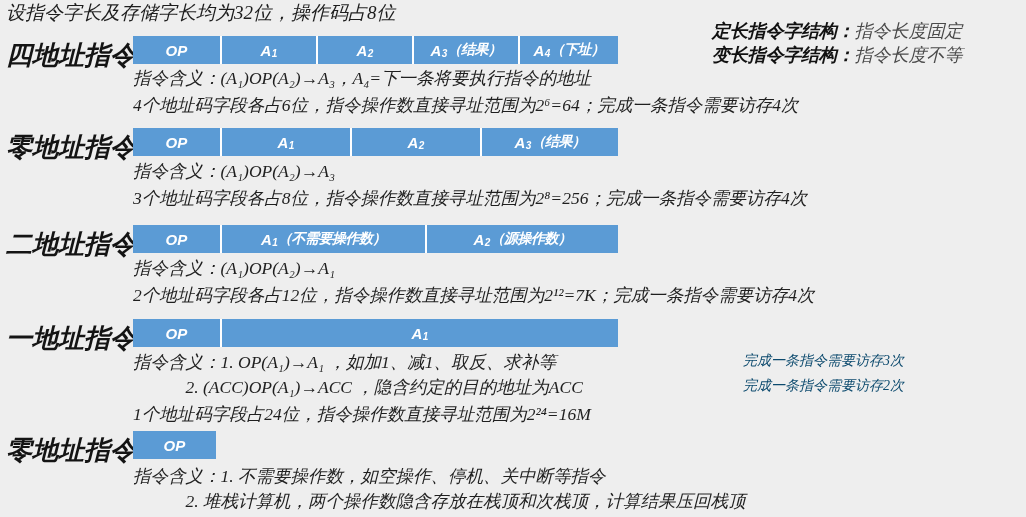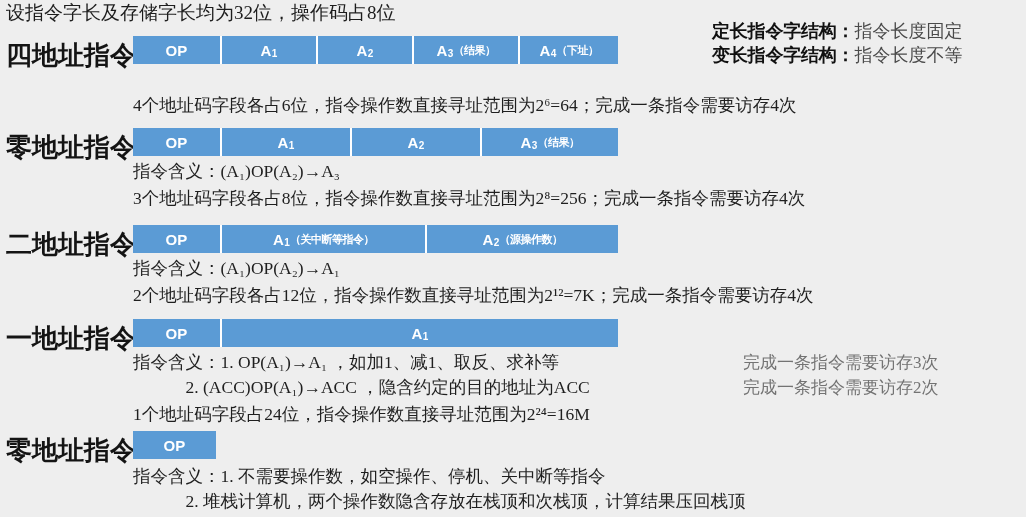--- a/index.html
+++ b/index.html
@@ -12,20 +12,21 @@
     background: #eeeeee;
     font-family: "Liberation Serif", "DejaVu Serif", serif;
     color: #202020;
     overflow: hidden;
     position: relative;
   }
   #page {
     position: relative;
     width: 1026px;
     height: 377px;
+    font-style: italic;
   }
 
   
   .abs {
     position: absolute;
     white-space: pre;
     line-height: 1;
   }
 
   
@@ -86,35 +87,35 @@
   }
   .cell:last-child { border-right: none; }
   .cell sub {
     font-size: 10px;
     vertical-align: baseline;
     position: relative;
     top: 3px;
     font-weight: bold;
   }
   .cell .paren {
-    font-size: 11px;
+    font-size: 14px;
     font-weight: bold;
     letter-spacing: -0.5px;
   }
 
   
   .expl {
     font-family: "Liberation Serif", "DejaVu Serif", serif;
     font-size: 17.5px;
     color: #1f1f1f;
   }
   .note {
     font-family: "Liberation Serif", "DejaVu Serif", serif;
-    font-size: 17px;
-    color: #737373;
+    font-size: 14px;
+    color: #0c4a6e;
   }
 </style>
 </head>
 <body>
 
 <div id="page">
 
   <div class="abs premise">设指令字长及存储字长均为32位，操作码占8位</div>
 
   <div class="abs defline" style="left:694px; top:28px;">
@@ -141,20 +142,21 @@
         <span>A</span>
         <sub>3</sub>
         <span class="paren">（结果）</span>
       </div>
     <div class="cell" style="width:98px;">
         <span>A</span>
         <sub>4</sub>
         <span class="paren">（下址）</span>
       </div>
   </div>
+  <div class="abs expl" style="left:133px; top:70px;">指令含义：(A₁)OP(A₂)→A₃，A₄=下一条将要执行指令的地址</div>
   <div class="abs expl" style="left:133px; top:97px;">4个地址码字段各占6位，指令操作数直接寻址范围为2⁶=64；完成一条指令需要访存4次</div>
 
   <div class="abs rowlabel" style="top:134px;">零地址指令</div>
   <div class="bar" style="left:133px; top:128px; width:485px;">
     <div class="cell" style="width:89px;">
         <span>OP</span>
       </div>
     <div class="cell" style="width:130px;">
         <span>A</span>
         <sub>1</sub>
@@ -173,21 +175,21 @@
   <div class="abs expl" style="left:133px; top:190px;">3个地址码字段各占8位，指令操作数直接寻址范围为2⁸=256；完成一条指令需要访存4次</div>
 
   <div class="abs rowlabel" style="top:231px;">二地址指令</div>
   <div class="bar" style="left:133px; top:225px; width:485px;">
     <div class="cell" style="width:89px;">
         <span>OP</span>
       </div>
     <div class="cell" style="width:205px;">
         <span>A</span>
         <sub>1</sub>
-        <span class="paren">（关中断等指令）</span>
+        <span class="paren">（不需要操作数）</span>
       </div>
     <div class="cell" style="width:191px;">
         <span>A</span>
         <sub>2</sub>
         <span class="paren">（源操作数）</span>
       </div>
   </div>
   <div class="abs expl" style="left:133px; top:260px;">指令含义：(A₁)OP(A₂)→A₁</div>
   <div class="abs expl" style="left:133px; top:287px;">2个地址码字段各占12位，指令操作数直接寻址范围为2¹²=7K；完成一条指令需要访存4次</div>
 

